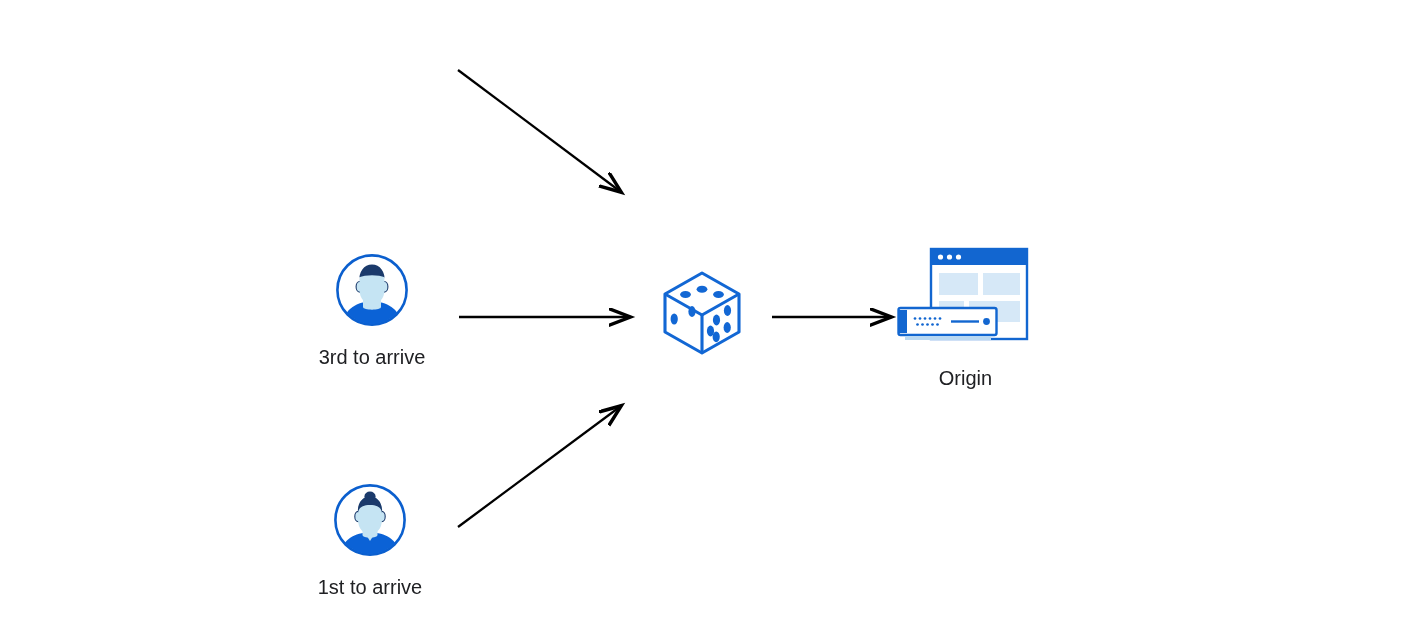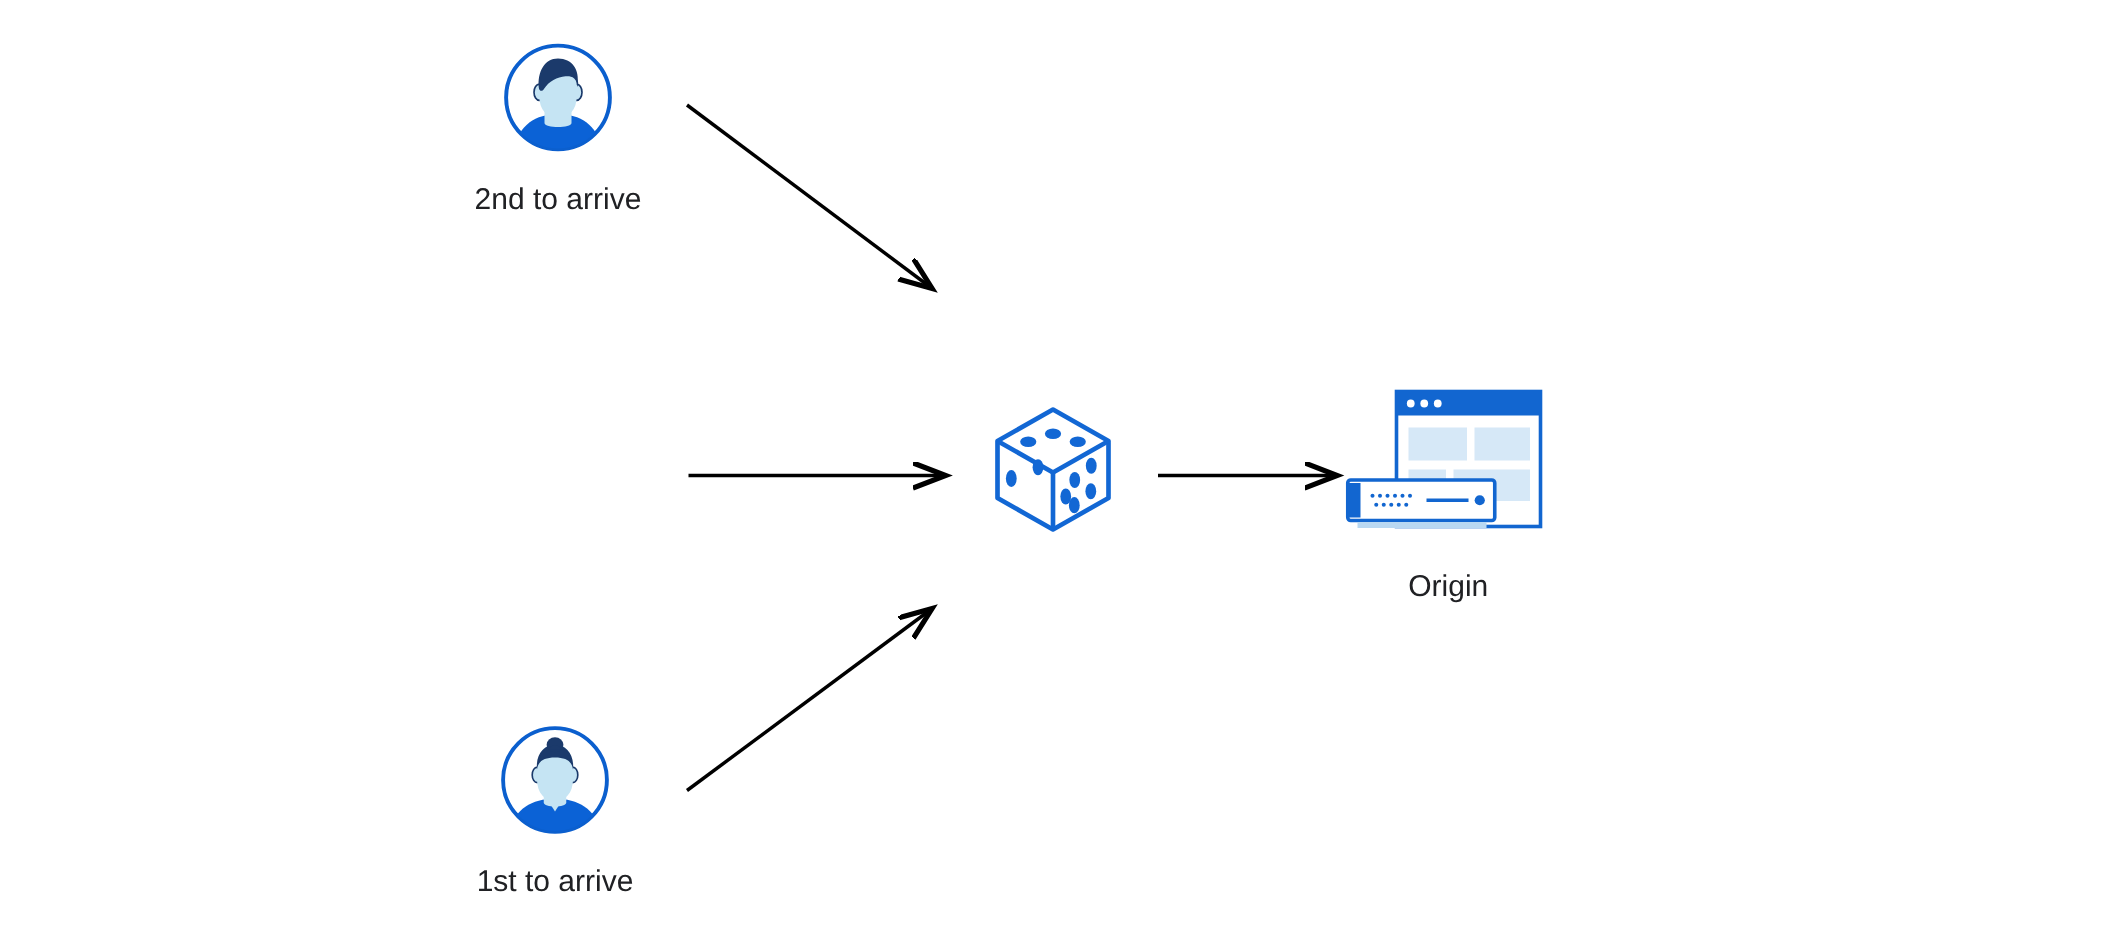--- a/index.html
+++ b/index.html
@@ -68,45 +68,43 @@
 
     <g>
       <line x1="458" y1="527" x2="621" y2="406" stroke="#000000" stroke-width="2.3" marker-end="url(#ah)"></line>
     </g>
 
     <g>
       <line x1="772" y1="317" x2="891" y2="317" stroke="#000000" stroke-width="2.3" marker-end="url(#ah)"></line>
     </g>
   </svg>
 
-  <div class="node avatar-node" style="left:312px; top:28px;">
+
+  <div class="node avatar-node" style="left:312px; top:253px;">
     <span class="icon-wrap">
       <svg width="74" height="74" viewBox="0 0 74 74" xmlns="http://www.w3.org/2000/svg">
         <circle cx="37" cy="37" r="34.6" fill="#ffffff" stroke="#0b5fce" stroke-width="2.6"></circle>
-        <clipPath id="c1">
+        <clipPath id="c2">
             <circle cx="37" cy="37" r="34"></circle>
           </clipPath>
-        <g clip-path="url(#c1)">
-          <path d="M8 76 C8 57 21 48 37 48 C53 48 66 57 66 76 Z" fill="#0b62d6"></path>
+        <g clip-path="url(#c2)">
+          <path d="M7 76 C7 57 21 48.5 37 48.5 C53 48.5 67 57 67 76 Z" fill="#0b62d6"></path>
           <path d="M28 43 L28 54 C28 57.5 46 57.5 46 54 L46 43 Z" fill="#c5e4f3"></path>
           <path d="M28 46 C32 51 42 51 46 46 L46 43 L28 43 Z" fill="#a9d3ea"></path>
-          <ellipse cx="24.6" cy="33.5" rx="3.6" ry="5.4" fill="#c5e4f3" stroke="#1b3a6b" stroke-width="1.1"></ellipse>
-          <ellipse cx="49.4" cy="33.5" rx="3.6" ry="5.4" fill="#c5e4f3" stroke="#1b3a6b" stroke-width="1.1"></ellipse>
-          <path d="M24.5 28 C24.5 16.5 31 11.5 37 11.5 C43 11.5 49.5 16.5 49.5 28
-                   L49.5 36 C49.5 45.5 44 50.5 37 50.5 C30 50.5 24.5 45.5 24.5 36 Z" fill="#c5e4f3"></path>
-          <path d="M24.2 30.5 C23.2 20 28 11 37 11 C46.5 11 51.5 18.5 50 28.5
-                   C49 24 46.5 22.5 42 22.8 C36.5 23.2 31 26 27.5 31.5
-                   C26.6 32.9 24.6 33.2 24.2 30.5 Z" fill="#1b3a6b"></path>
-          <path d="M47.5 22.5 C50.5 24.5 51 27 50 30 L49 25.5 Z" fill="#1b3a6b"></path>
+          <ellipse cx="24.6" cy="33.8" rx="3.5" ry="5.3" fill="#c5e4f3" stroke="#1b3a6b" stroke-width="1.1"></ellipse>
+          <ellipse cx="49.4" cy="33.8" rx="3.5" ry="5.3" fill="#c5e4f3" stroke="#1b3a6b" stroke-width="1.1"></ellipse>
+          <path d="M24.5 28.5 C24.5 17 31 12 37 12 C43 12 49.5 17 49.5 28.5
+                   L49.5 36.5 C49.5 46 44 51 37 51 C30 51 24.5 46 24.5 36.5 Z" fill="#c5e4f3"></path>
+          <path d="M24.3 29.5 C23.5 18.5 29 11.5 37 11.5 C45 11.5 50.5 18.5 49.7 29.5
+                   L49.7 24.2 C44 21.5 30 21.5 24.3 24.2 Z" fill="#1b3a6b"></path>
         </g>
       </svg>
     </span>
-    <div class="node-label avatar-label">2nd to arrive</div>
+    <div class="node-label avatar-label">3rd to arrive</div>
   </div>
-
 
   <div class="node avatar-node" style="left:310px; top:483px;justify-content:center;">
     <span class="icon-wrap">
       <svg width="74" height="74" viewBox="0 0 74 74" xmlns="http://www.w3.org/2000/svg">
         <circle cx="37" cy="37" r="34.6" fill="#ffffff" stroke="#0b5fce" stroke-width="2.6"></circle>
         <clipPath id="c3">
             <circle cx="37" cy="37" r="34"></circle>
           </clipPath>
         <g clip-path="url(#c3)">
           <path d="M7 76 C7 58 20 49.5 37 49.5 C54 49.5 67 58 67 76 Z" fill="#0b62d6"></path>
@@ -147,21 +145,21 @@
           <ellipse cx="56.2" cy="66.8" rx="3.6" ry="5.4"></ellipse>
           <ellipse cx="50.5" cy="61" rx="3.6" ry="5.4"></ellipse>
 
           <ellipse cx="14.2" cy="49" rx="3.6" ry="5.6"></ellipse>
           <ellipse cx="32" cy="41.5" rx="3.6" ry="5.4"></ellipse>
         </g>
       </svg>
     </span>
   </div>
 
-  <div class="node" style="left:893px; top:258px;justify-content:flex-end;">
+  <div class="node" style="left:893px; top:246px;justify-content:flex-end;">
     <span class="icon-wrap">
       <svg width="145" height="100" viewBox="0 0 145 100" xmlns="http://www.w3.org/2000/svg">
 
         <g>
           <rect x="38" y="3" width="96" height="90" fill="#ffffff" stroke="#1266d0" stroke-width="2.4"></rect>
           <rect x="38" y="3" width="96" height="16" fill="#1266d0"></rect>
           <circle cx="47.5" cy="11" r="2.6" fill="#ffffff"></circle>
           <circle cx="56.5" cy="11" r="2.6" fill="#ffffff"></circle>
           <circle cx="65.5" cy="11" r="2.6" fill="#ffffff"></circle>
           <rect x="46" y="27" width="39" height="22" fill="#d6e8f7"></rect>

